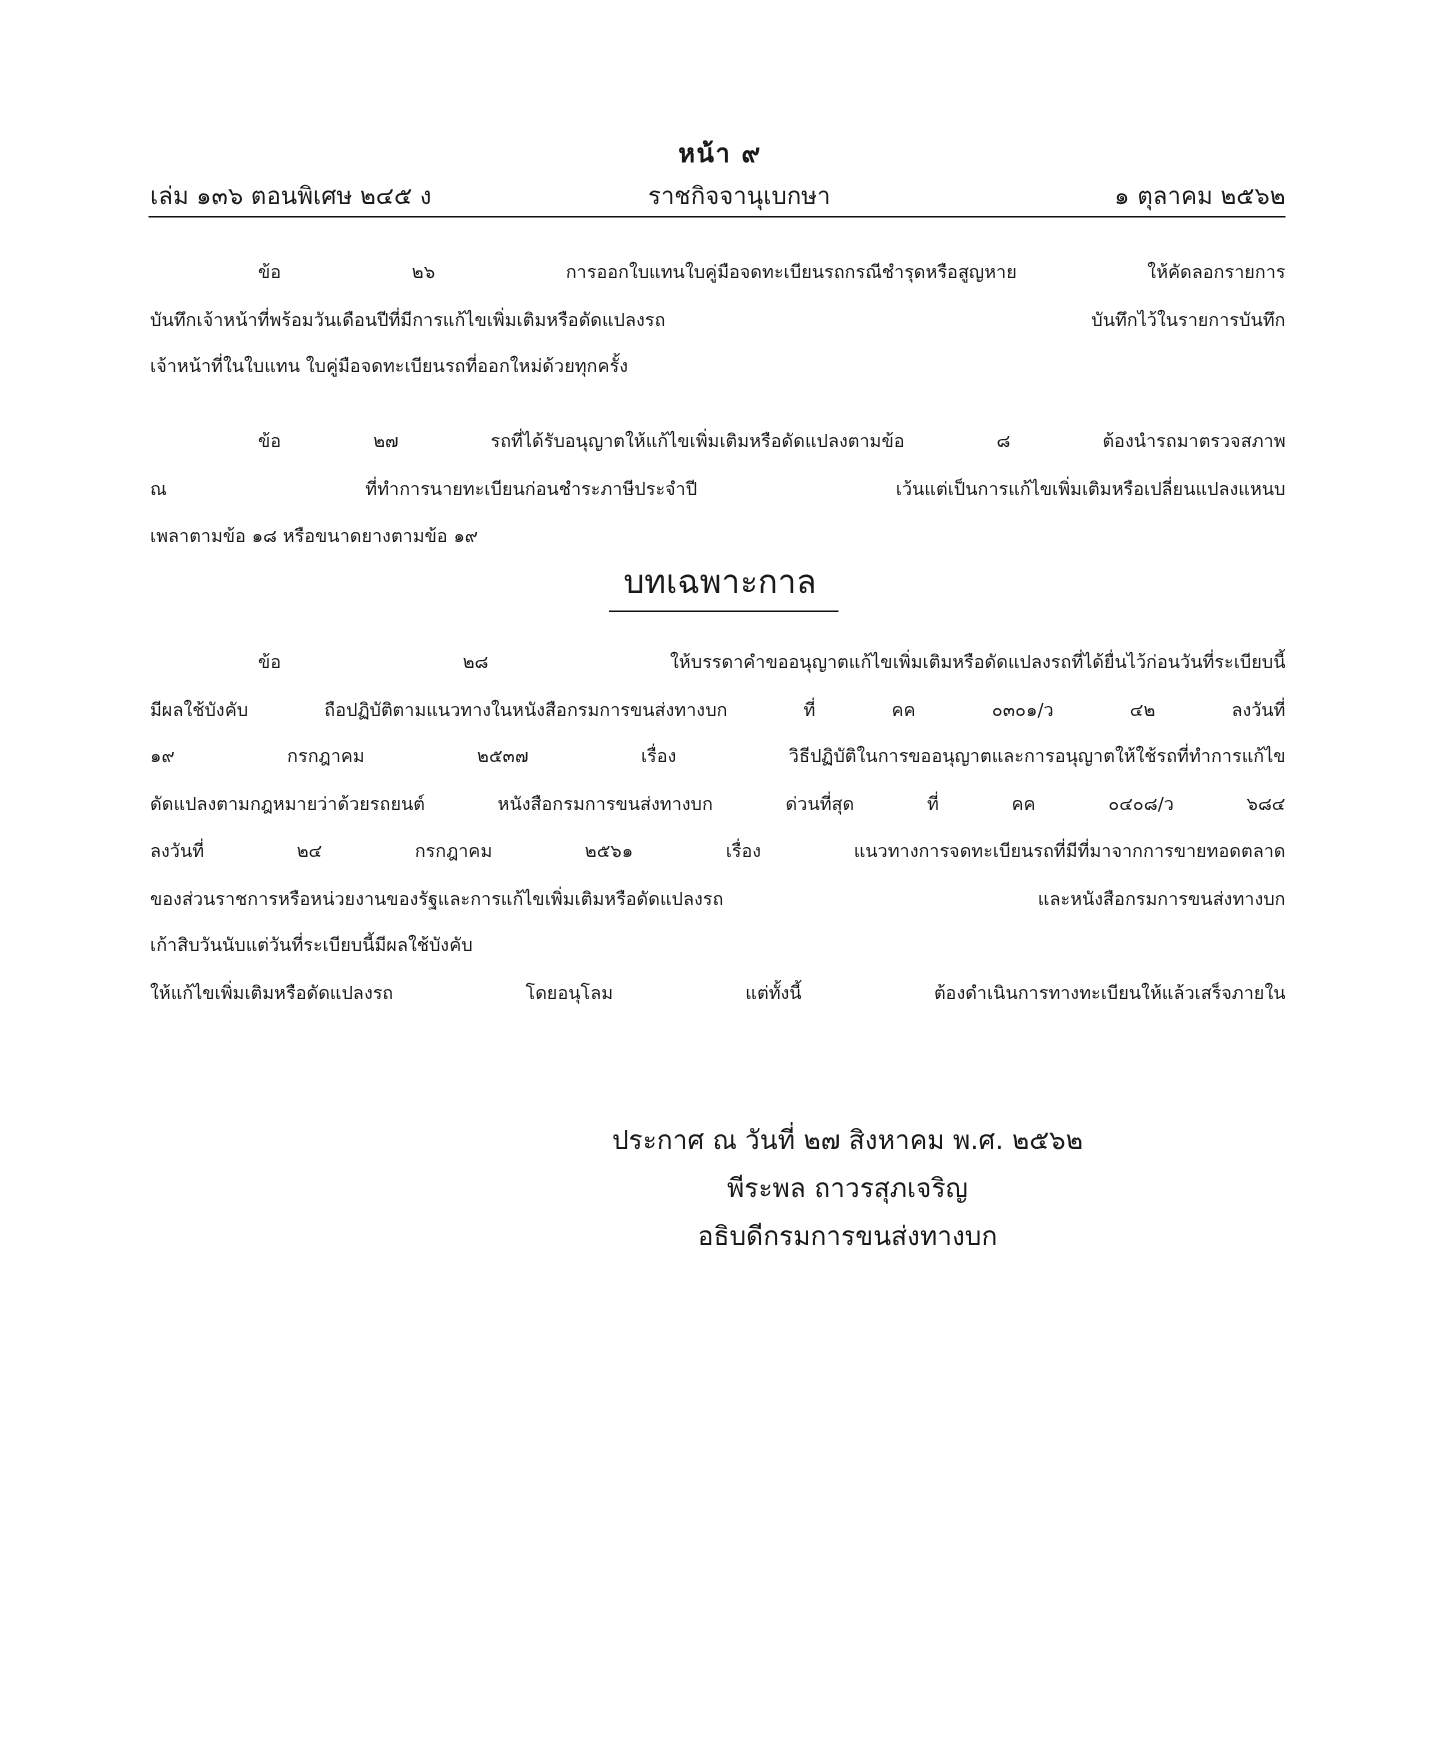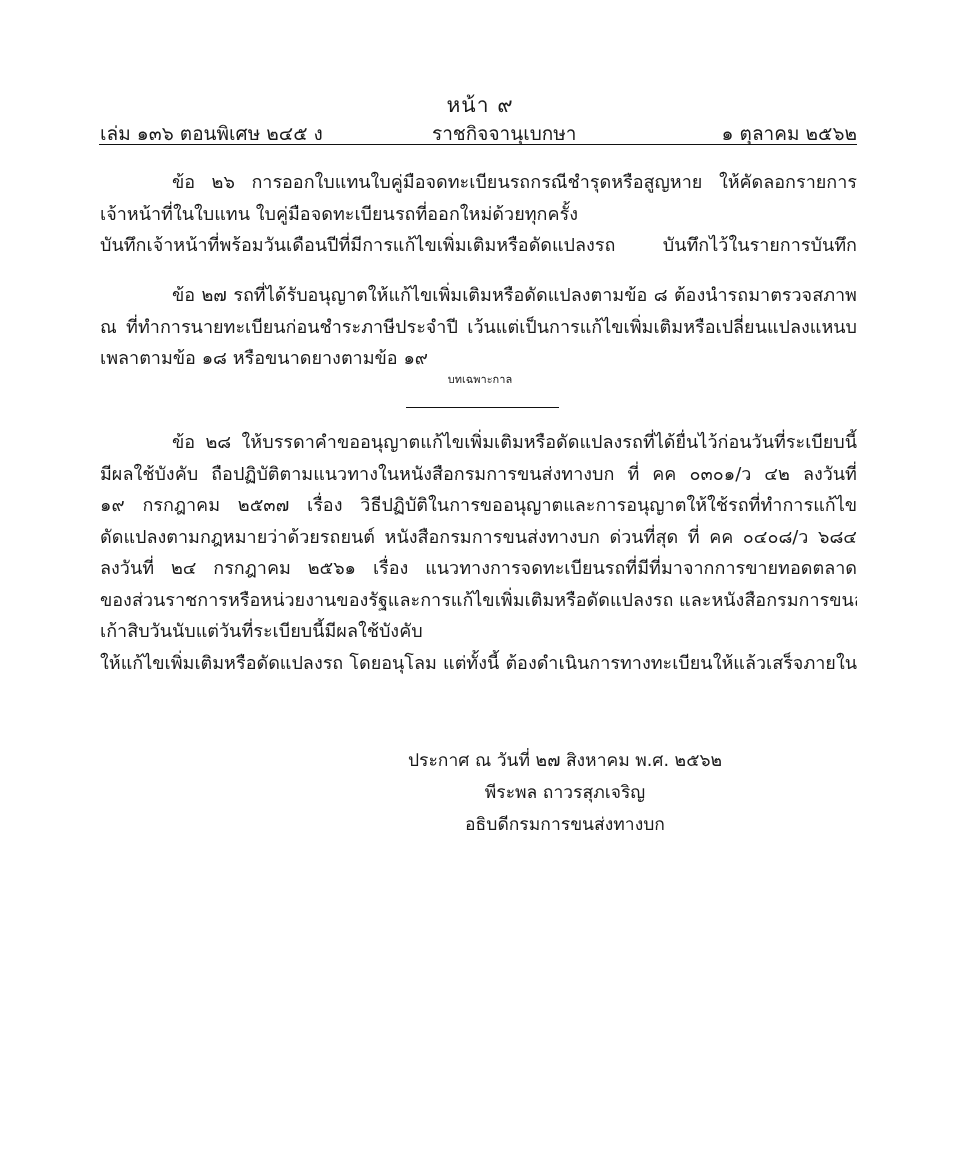--- a/index.html
+++ b/index.html
@@ -3,40 +3,40 @@
 <meta charset="utf-8">
 <style>
   html, body { margin: 0; padding: 0; background: #ffffff; }
   body {
     width: 960px; height: 1174px; position: relative; overflow: hidden;
     font-family: "DejaVu Sans", "Liberation Sans", sans-serif;
     color: #1a1a1a;
   }
   .page-num {
     position: absolute; left: 0; width: 960px; top: 88px;
-    text-align: center; font-size: 21px; letter-spacing: 1px;
+    text-align: center; font-size: 17px; letter-spacing: 1px; font-weight: bold;
   }
   .running-header {
     position: absolute; left: 100px; width: 757px; top: 118px; height: 22px;
-    font-size: 19px;
+    font-size: 16px;
   }
   .running-header span { position: absolute; top: 0; white-space: nowrap; }
   .hdr-rule {
     position: absolute; left: 99px; width: 758px; top: 144px;
     border-top: 1.5px solid #111;
   }
   .body-text {
     position: absolute; left: 100px; width: 757px;
-    font-size: 18px; line-height: 31.5px;
+    font-size: 12px; line-height: 31.5px;
   }
   .line { display: block; white-space: nowrap; overflow: hidden; text-align: justify; text-align-last: justify; }
   .line.last { text-align-last: left; }
   .section-title {
     position: absolute; left: 0; width: 960px; top: 370px; text-align: center;
-    font-size: 11px;
+    font-size: 22px;
   }
   .section-rule {
     position: absolute; left: 406px; width: 153px; top: 407px;
     border-top: 1.5px solid #111;
   }
   .signature {
     position: absolute; left: 0; width: 960px; font-size: 17.5px; text-align: center;
   }
 </style>
 </head>
@@ -46,22 +46,22 @@
 
 <div class="running-header">
   <span style="left:0;">เล่ม   ๑๓๖   ตอนพิเศษ   ๒๔๕   ง</span>
   <span style="left:332px;">ราชกิจจานุเบกษา</span>
   <span style="right:0;">๑   ตุลาคม   ๒๕๖๒</span>
 </div>
 <div class="hdr-rule"></div>
 
 <div class="body-text" style="top:166px;">
   <span class="line" style="padding-left:72px;">ข้อ ๒๖ การออกใบแทนใบคู่มือจดทะเบียนรถกรณีชำรุดหรือสูญหาย ให้คัดลอกรายการ</span>
+  <span class="line">บันทึกเจ้าหน้าที่พร้อมวันเดือนปีที่มีการแก้ไขเพิ่มเติมหรือดัดแปลงรถ บันทึกไว้ในรายการบันทึก</span>
   <span class="line last">เจ้าหน้าที่ในใบแทน ใบคู่มือจดทะเบียนรถที่ออกใหม่ด้วยทุกครั้ง</span>
-  <span class="line">บันทึกเจ้าหน้าที่พร้อมวันเดือนปีที่มีการแก้ไขเพิ่มเติมหรือดัดแปลงรถ บันทึกไว้ในรายการบันทึก</span>
 </div>
 
 <div class="body-text" style="top:279px;">
   <span class="line" style="padding-left:72px;">ข้อ ๒๗ รถที่ได้รับอนุญาตให้แก้ไขเพิ่มเติมหรือดัดแปลงตามข้อ ๘ ต้องนำรถมาตรวจสภาพ</span>
   <span class="line">ณ ที่ทำการนายทะเบียนก่อนชำระภาษีประจำปี เว้นแต่เป็นการแก้ไขเพิ่มเติมหรือเปลี่ยนแปลงแหนบ</span>
   <span class="line last">เพลาตามข้อ ๑๘ หรือขนาดยางตามข้อ ๑๙</span>
 </div>
 
 <div class="section-title">บทเฉพาะกาล</div>
 <div class="section-rule"></div>

